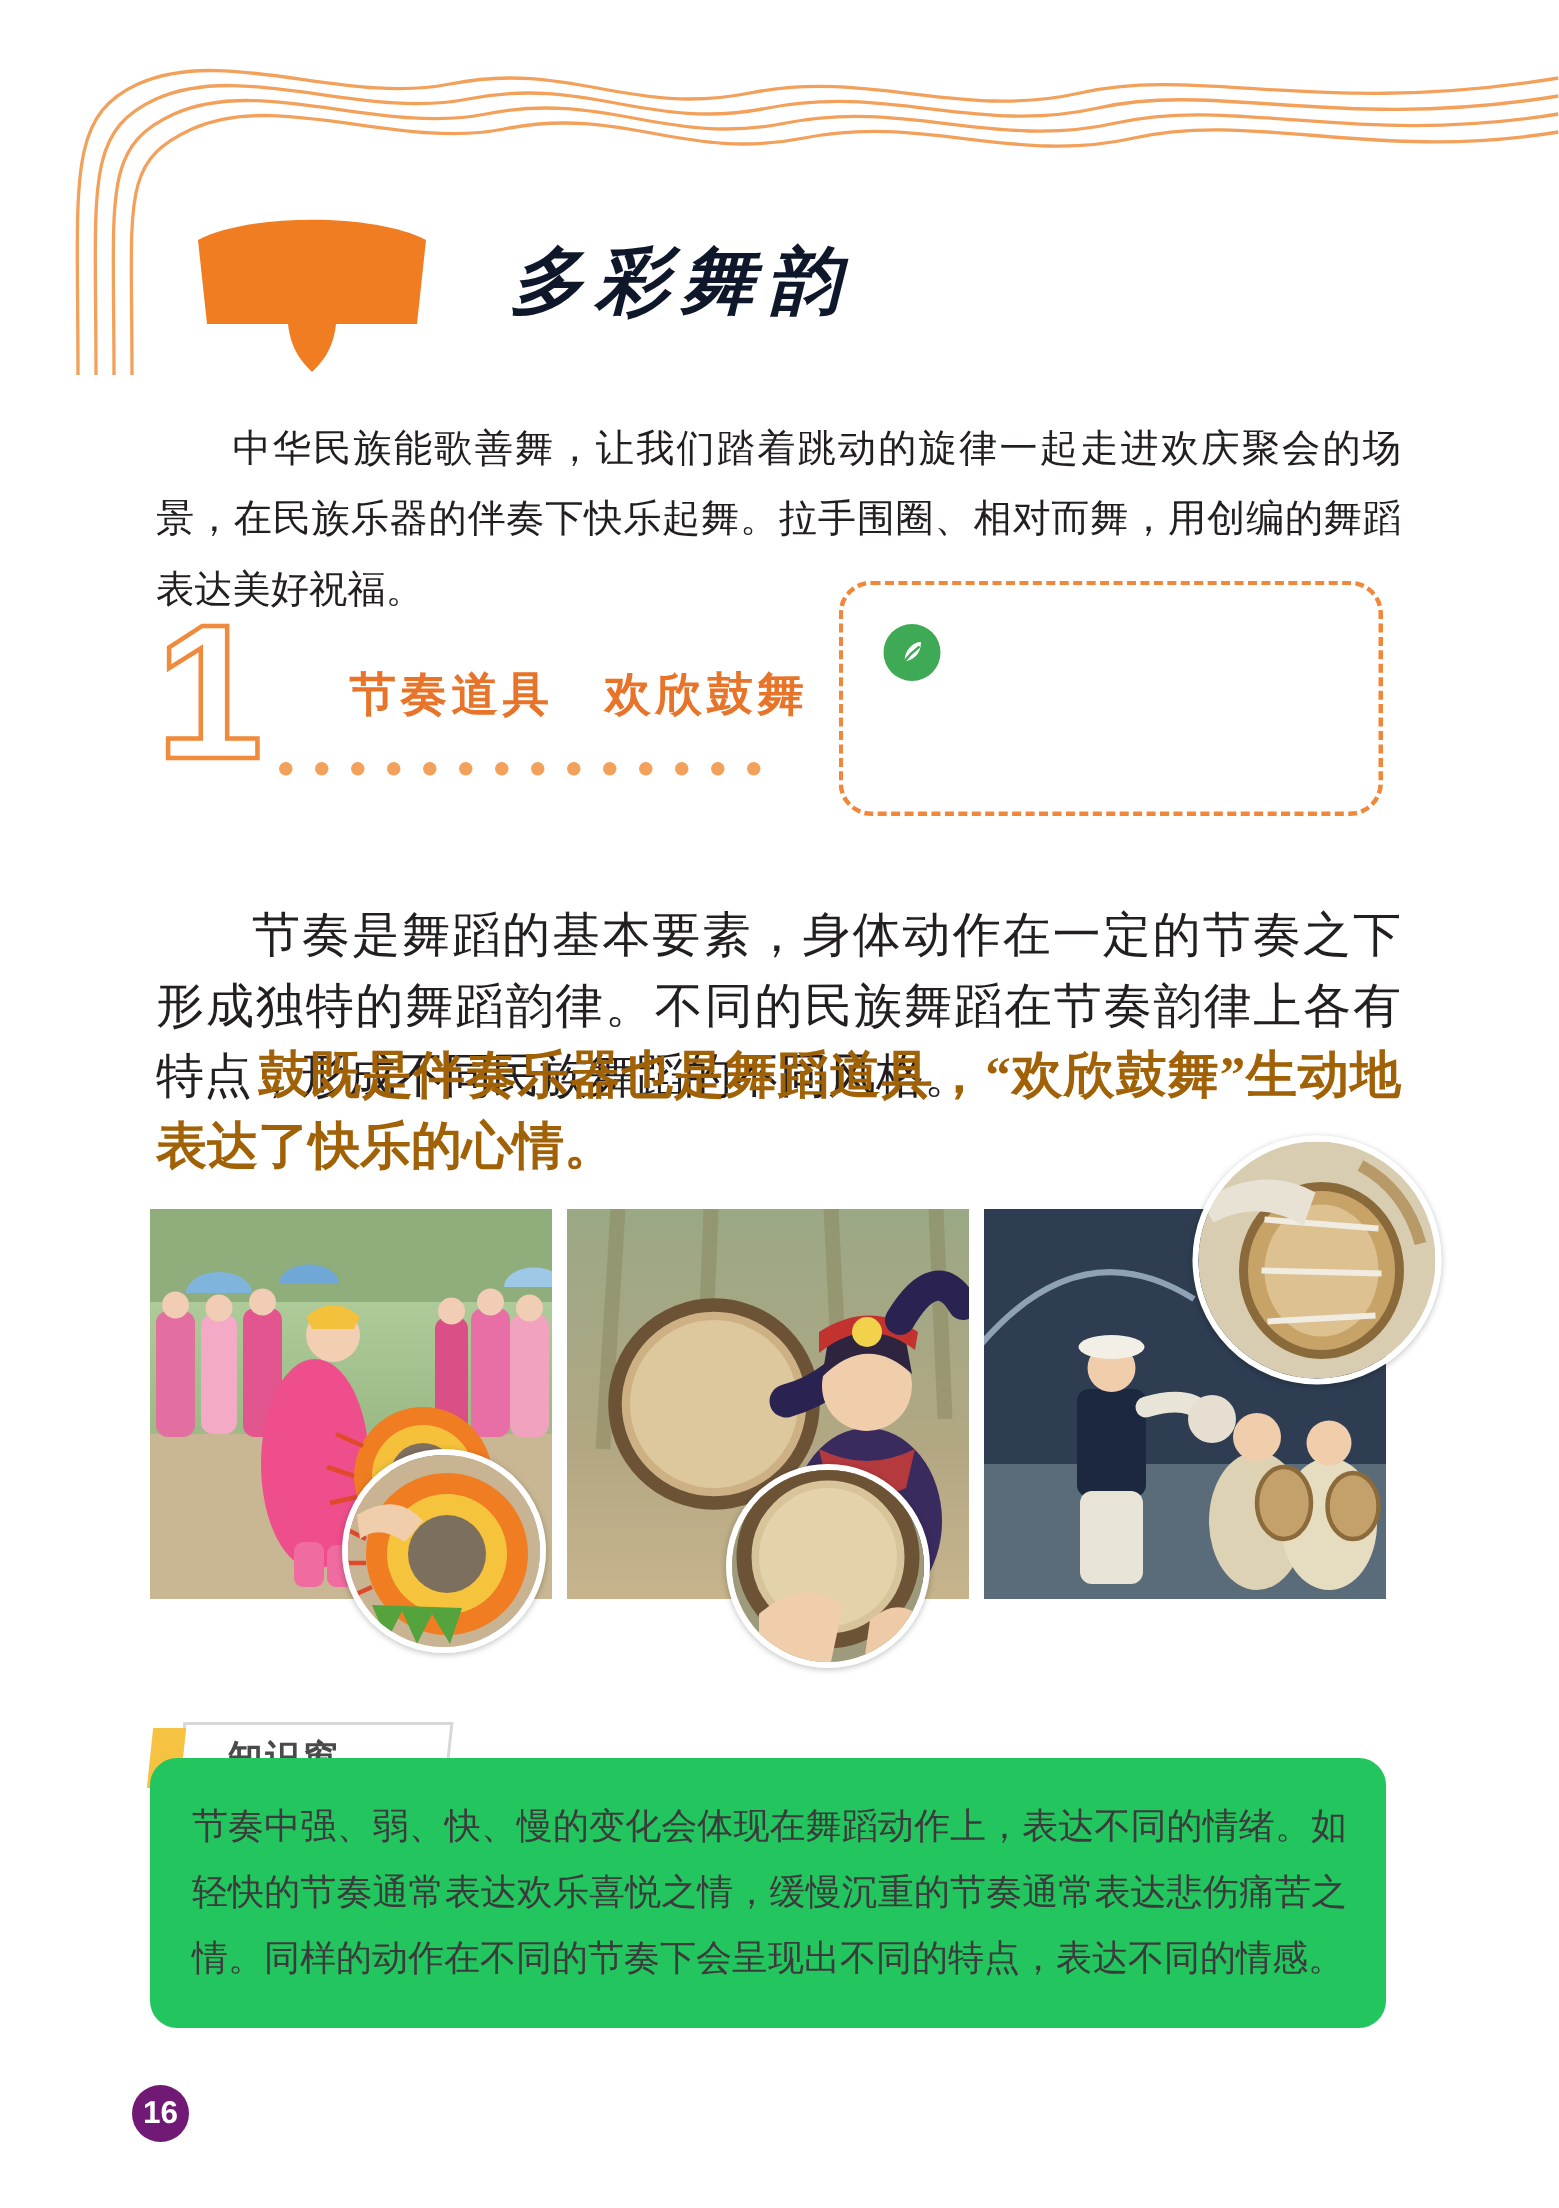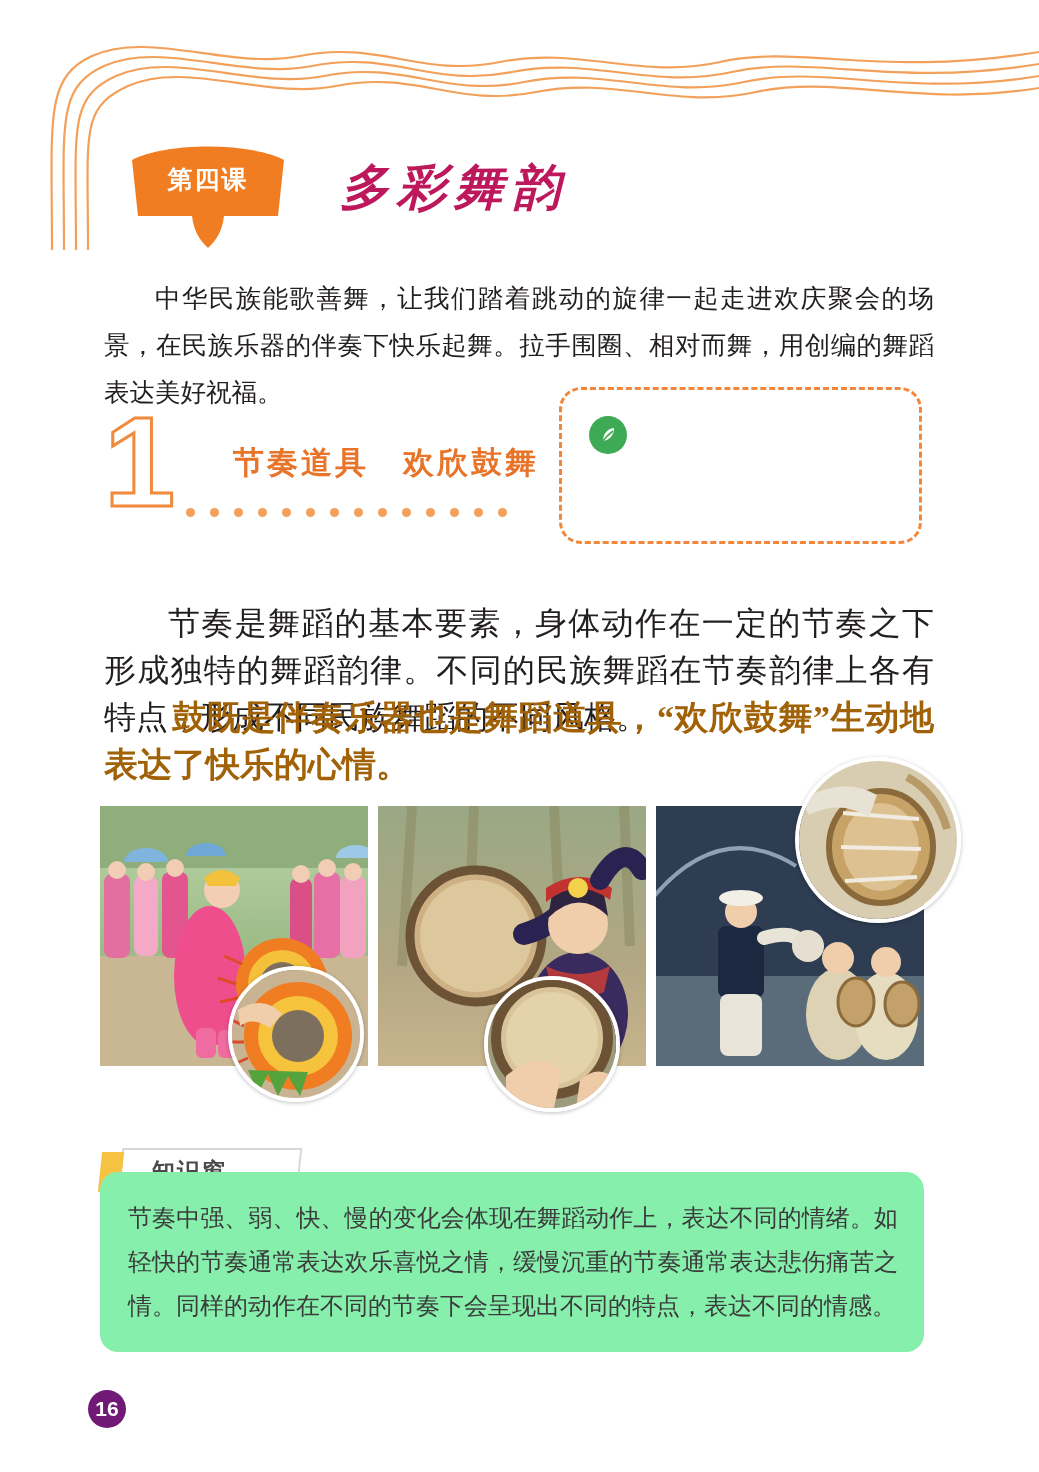--- a/index.html
+++ b/index.html
@@ -52,21 +52,21 @@
 
   .page-title {
     position: absolute;
     left: 340px;
     top: 155px;
     font-family: "Liberation Serif", "DejaVu Serif", serif;
     font-size: 49px;
     font-weight: bold;
     font-style: italic;
     letter-spacing: 8px;
-    color: #be185d;
+    color: #0f172a;
   }
 
   
   .intro-para {
     position: absolute;
     left: 104px;
     top: 275px;
     width: 830px;
     font-size: 25.5px;
     line-height: 47px;
@@ -232,21 +232,21 @@
     font-weight: bold;
     color: #4a4a4a;
     letter-spacing: 2px;
   }
   .kw-body {
     position: absolute;
     left: 100px;
     top: 1172px;
     width: 824px;
     height: 180px;
-    background: #86efac;
+    background: #22c55e;
     border-radius: 18px;
     box-sizing: border-box;
   }
   .kw-text {
     position: absolute;
     left: 28px;
     top: 24px;
     width: 770px;
     font-size: 24px;
     line-height: 44px;
@@ -282,21 +282,20 @@
     <path d="M76,250 C76,128 68,98 116,76 C174,50 254,90 324,76 C404,60 444,98 524,82 C604,66 664,100 744,82 C824,64 904,98 1039,76"></path>
     <path d="M88,250 C88,132 80,108 128,86 C186,60 266,100 336,86 C416,70 456,108 536,92 C616,76 676,110 756,92 C836,74 916,108 1039,88"></path>
   </g>
 </svg>
 
 <div class="fan-tag">
   <svg width="180" height="110" viewBox="0 0 180 110" style="position:absolute;left:0;top:0;">
     <path d="M14,18 C48,0 132,0 166,18 L160,74 L20,74 Z" fill="#f07d22"></path>
     <path d="M74,74 L106,74 C104,92 96,100 90,106 C84,100 76,92 74,74 Z" fill="#f07d22"></path>
   </svg>
-  <div class="fan-label">第四课</div>
 </div>
 
 <div class="page-title">多彩舞韵</div>
 
 <div class="intro-para">中华民族能歌善舞，让我们踏着跳动的旋律一起走进欢庆聚会的场景，在民族乐器的伴奏下快乐起舞。拉手围圈、相对而舞，用创编的舞蹈表达美好祝福。</div>
 
 <div class="sec-num">1</div>
 <div class="sec-title">节奏道具　欢欣鼓舞</div>
 <div class="dot-rule">
   <span></span>

